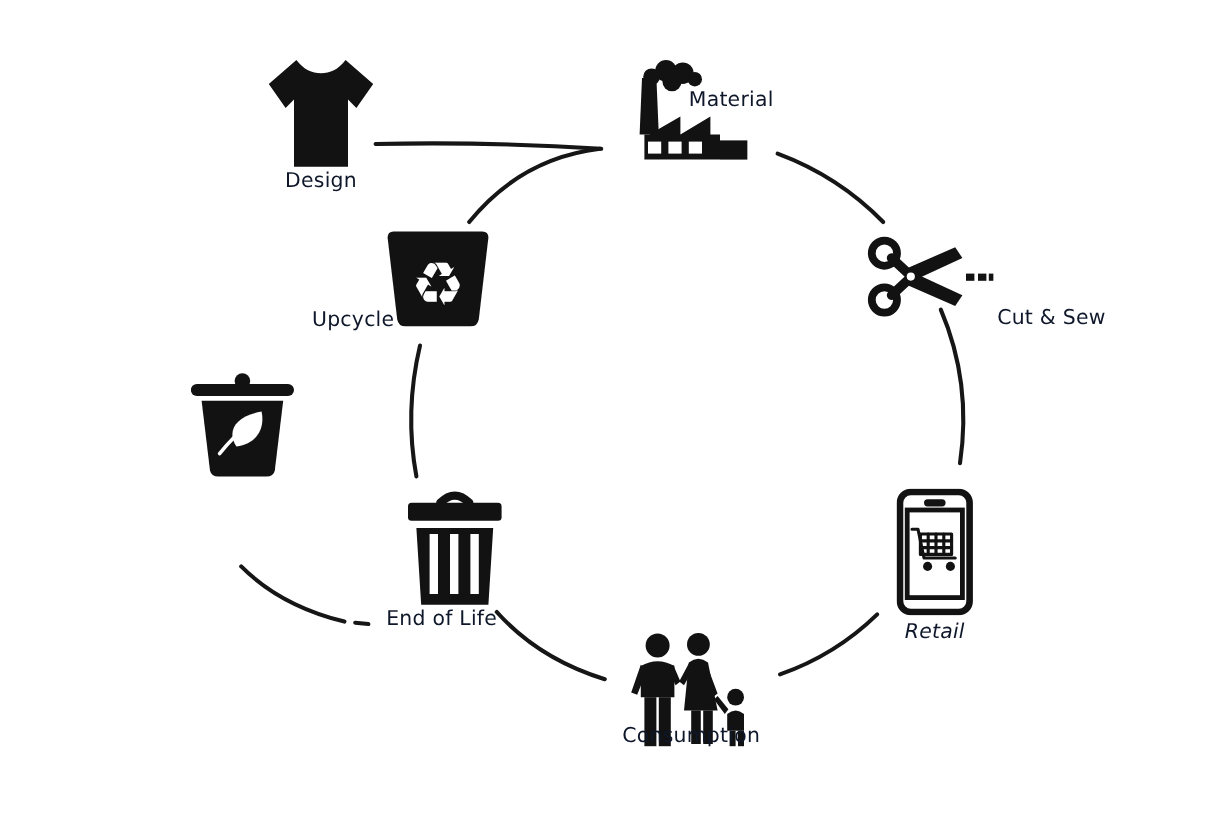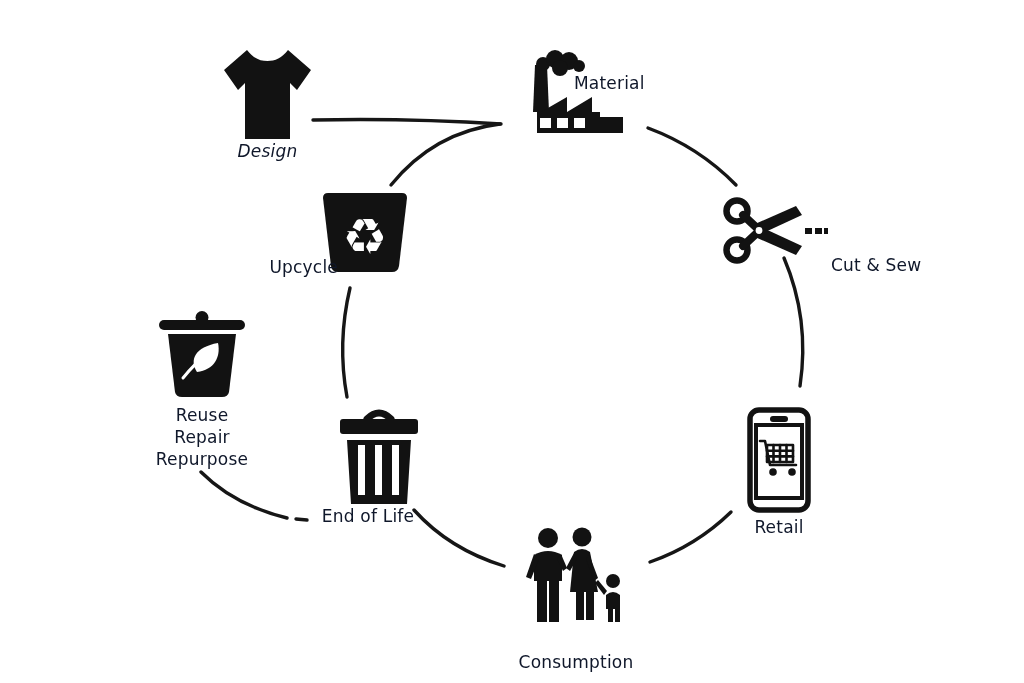--- a/index.html
+++ b/index.html
@@ -40,21 +40,21 @@
     <path d="M296,519 L307,520"></path>
     <path d="M350,288 Q337,343 347,397"></path>
     <path d="M391,185 Q434,132 500,124"></path>
   </svg>
 
   <div class="icon" style="left:217px;top:46px;width:101px;height:94px;">
     <svg viewBox="0 0 101 94">
       <path fill="#121212" d="M30,4 L7,24 L21,44 L28,37 L28,93 L73,93 L73,37 L80,44 L94,24 L71,4 C65,12 58,15 50.5,15 C43,15 36,12 30,4 Z"></path>
     </svg>
   </div>
-  <div class="lbl center" style="left:217px;top:141px;width:101px;font-style:italic;">Design</div>
+  <div class="lbl center" style="left:217px;top:141px;width:101px;">Design</div>
 
   <div class="icon" style="left:527px;top:50px;width:96px;height:88px;">
     <svg viewBox="0 0 96 88">
       <g fill="#121212">
         <polygon points="8,15 20,15 22,62 6,62"></polygon>
         <circle cx="16" cy="14" r="7"></circle>
         <circle cx="28" cy="9" r="9"></circle>
         <circle cx="42" cy="11" r="9"></circle>
         <circle cx="52" cy="16" r="6"></circle>
         <circle cx="33" cy="18" r="8"></circle>
@@ -98,21 +98,21 @@
       <g stroke="#121212" stroke-width="2.6" fill="none" stroke-linecap="round" stroke-linejoin="round">
         <path d="M13,34 L18,34 L23,58 L49,58"></path>
         <rect x="20" y="38" width="26" height="17"></rect>
         <path d="M26.5,38 V55 M33,38 V55 M39.5,38 V55"></path>
         <path d="M20,43.7 H46 M20,49.4 H46"></path>
       </g>
       <circle cx="26" cy="65" r="3.8" fill="#121212"></circle>
       <circle cx="45" cy="65" r="3.8" fill="#121212"></circle>
     </svg>
   </div>
-  <div class="lbl center" style="left:746px;top:517px;width:66px;">Retail</div>
+  <div class="lbl center" style="left:746px;top:517px;width:66px;font-style:italic;">Retail</div>
 
   <div class="icon" style="left:524px;top:521px;width:104px;height:101px;">
     <svg viewBox="0 0 104 101">
       <g fill="#121212">
         <circle cx="24" cy="17" r="10"></circle>
         <path d="M10,34 Q24,26 38,34 L38,60 L10,60 Z"></path>
         <polygon points="10,33 2,56 7,58 15,38"></polygon>
         <polygon points="37,33 43,47 39,50 33,38"></polygon>
         <rect x="13" y="60" width="10" height="41"></rect>
         <rect x="25" y="60" width="10" height="41"></rect>
@@ -123,21 +123,21 @@
         <rect x="52" y="71" width="8" height="28"></rect>
         <rect x="62" y="71" width="8" height="28"></rect>
         <circle cx="89" cy="60" r="7"></circle>
         <polygon points="83,70 74,59 71,62 80,74"></polygon>
         <path d="M82,74 Q89,68 96,74 L96,88 L82,88 Z"></path>
         <rect x="84" y="88" width="5" height="13"></rect>
         <rect x="91" y="88" width="5" height="13"></rect>
       </g>
     </svg>
   </div>
-  <div class="lbl center" style="left:506px;top:652px;width:140px;">Consumption</div>
+  <div class="lbl center" style="left:506px;top:603px;width:140px;">Consumption</div>
 
   <div class="icon" style="left:338px;top:405px;width:82px;height:100px;">
     <svg viewBox="0 0 82 100">
       <path d="M29,14 Q41,2 53,14" fill="none" stroke="#121212" stroke-width="7" stroke-linecap="round"></path>
       <rect x="2" y="14" width="78" height="15" rx="3" fill="#121212"></rect>
       <polygon points="9,35 73,35 69,99 13,99" fill="#121212"></polygon>
       <g fill="#ffffff">
         <rect x="20" y="40" width="7" height="50"></rect>
         <rect x="37" y="40" width="7" height="50"></rect>
         <rect x="54" y="40" width="7" height="50"></rect>
@@ -148,27 +148,22 @@
 
   <div class="icon" style="left:159px;top:310px;width:86px;height:88px;">
     <svg viewBox="0 0 86 88">
       <circle cx="43" cy="7.5" r="6.5" fill="#121212"></circle>
       <rect x="0" y="10" width="86" height="10" rx="5" fill="#121212"></rect>
       <path d="M9,24 L77,24 L70,82 Q69,87 63,87 L23,87 Q17,87 16,82 Z" fill="#121212"></path>
       <path d="M59,33 C62,47 55,60 38,62 C30,50 36,37 59,33 Z" fill="#ffffff"></path>
       <path d="M24,68 C32,58 40,50 50,42" fill="none" stroke="#ffffff" stroke-width="3" stroke-linecap="round"></path>
     </svg>
   </div>
-  <div class="lbl center lbl-multiline" style="left:145px;top:404px;width:114px;">
-    <div>Reuse</div>
-    <div>Repair</div>
-    <div>Repurpose</div>
-  </div>
 
   <div class="icon" style="left:319px;top:190px;width:92px;height:82px;">
     <svg viewBox="0 0 92 82">
       <path d="M4,8 Q4,3 9,3 L83,3 Q88,3 88,8 L80,76 Q79,82 73,82 L19,82 Q13,82 12,76 Z" fill="#121212"></path>
       <text x="46" y="64" text-anchor="middle" font-size="50" fill="#ffffff" font-family="DejaVu Sans, sans-serif">♻</text>
     </svg>
   </div>
-  <div class="lbl" style="left:260px;top:257px;width:78px;text-align:right;">Upcycle</div>
+  <div class="lbl" style="left:260px;top:257px;width:78px;">Upcycle</div>
 
 </div>
 
 </body></html>

